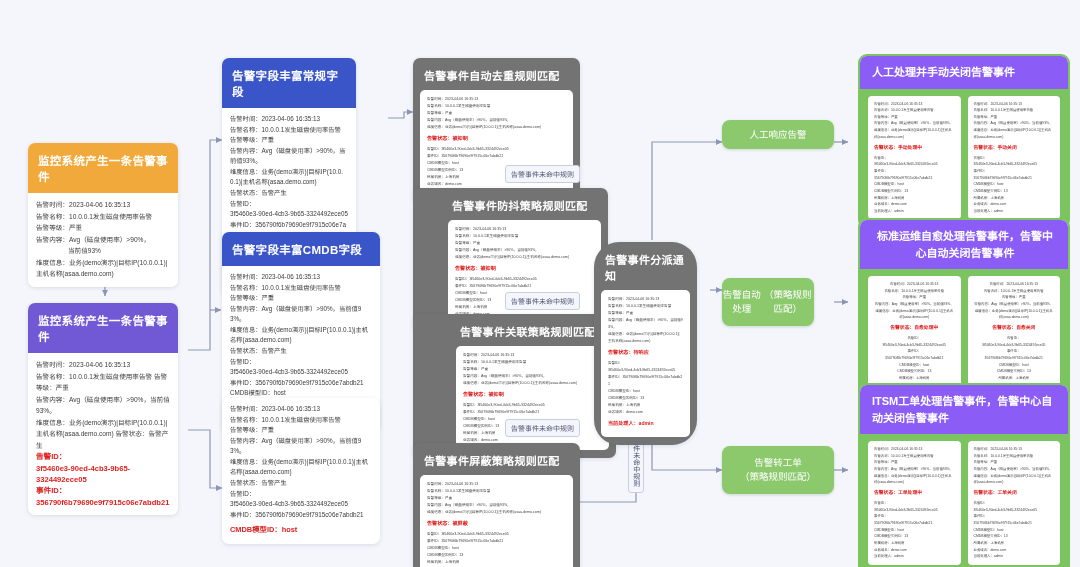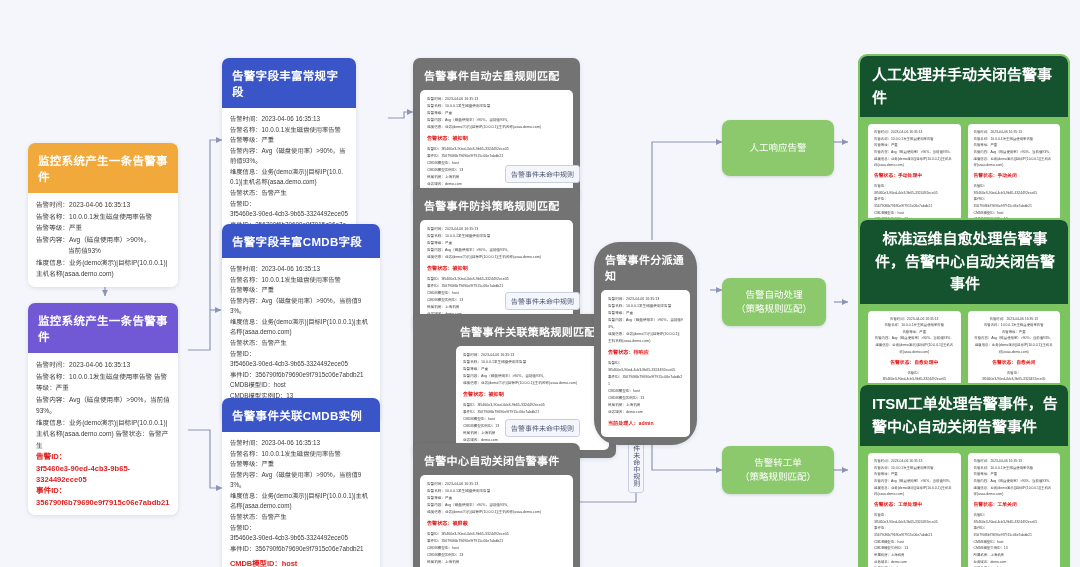--- a/index.html
+++ b/index.html
@@ -39,21 +39,21 @@
   .hl-red-lg{color:#e02020;font-weight:bold;font-size:7.6px;line-height:1.5;display:block;}
   .status{color:#e02020;font-weight:bold;font-size:5.1px;margin:2.5px 0 2.5px 0;display:block;}
 
   
   .pill{position:absolute;background:#8bc96c;border-radius:8px;color:#fff;
         display:flex;align-items:center;justify-content:center;text-align:center;
         font-size:9.5px;line-height:1.45;box-shadow:0 1px 3px rgba(40,60,30,.18);}
 
   
   .panel{position:absolute;border:2px solid #7cc45f;border-radius:9px;background:#fff;overflow:hidden;}
-  .panel .ph{background:#14532d;color:#fff;font-weight:bold;font-size:15px;
+  .panel .ph{background:#8b5cf6;color:#fff;font-weight:bold;font-size:11px;
              padding:8px 10px 8px 12px;line-height:1.5;}
   .panel .prow{display:flex;gap:7px;padding:7px 8px 8px 8px;background:#7cc45f;}
   .panel .sub{flex:1;background:#fff;border-radius:4px;padding:5px 6px;
               font-size:3.4px;line-height:1.95;color:#444;}
   .panel .sub .status{font-size:4.8px;}
 
   
   .elabel{position:absolute;background:#f4f6fb;border:1px solid #c9cfe2;border-radius:3px;
           color:#4a5270;font-size:7px;padding:3px 5px;white-space:nowrap;}
   .elabel.vert{writing-mode:vertical-rl;text-orientation:upright;padding:5px 3px;white-space:nowrap;line-height:1.1;}
@@ -140,40 +140,39 @@
       <div class="kv">告警ID：</div>
       <div class="kv">3f5460e3-90ed-4cb3-9b65-3324492ece05</div>
       <div class="kv">事件ID：356790f6b79690e9f7915c06e7abdb21</div>
       <div class="kv">CMDB模型ID：host</div>
       <div class="kv">CMDB模型实例ID：13</div>
       <div class="kv">所属机房：上海机房</div>
       <div class="kv hl-red" style="font-size:7.4px;margin-top:3px;">业务域名：demo.com</div>
     </div>
   </div>
 
-  <div class="card c-blue" style="left:222px;top:224px;width:158px;">
+  <div class="card c-blue" style="left:222px;top:232px;width:158px;">
     <div class="hd">告警字段丰富CMDB字段</div>
     <div class="bd">
       <div class="kv">告警时间：2023-04-06 16:35:13</div>
       <div class="kv">告警名称：10.0.0.1发生磁盘使用率告警</div>
       <div class="kv">告警等级：严重</div>
       <div class="kv">告警内容：Avg（磁盘使用率）&gt;90%，当前值93%。</div>
       <div class="kv">维度信息：业务(demo演示)|目标IP(10.0.0.1)|主机名称(asaa.demo.com)</div>
       <div class="kv">告警状态：告警产生</div>
       <div class="kv">告警ID：</div>
       <div class="kv">3f5460e3-90ed-4cb3-9b65-3324492ece05</div>
       <div class="kv">事件ID：356790f6b79690e9f7915c06e7abdb21</div>
       <div class="kv">CMDB模型ID：host</div>
       <div class="kv">CMDB模型实例ID：13</div>
       <div class="kv hl-red" style="font-size:7.4px;margin-top:3px;">所属机房：上海机房</div>
     </div>
   </div>
 
   <div class="card c-blue" style="left:222px;top:398px;width:158px;">
-    <div class="hd">告警事件关联CMDB实例</div>
     <div class="bd">
       <div class="kv">告警时间：2023-04-06 16:35:13</div>
       <div class="kv">告警名称：10.0.0.1发生磁盘使用率告警</div>
       <div class="kv">告警等级：严重</div>
       <div class="kv">告警内容：Avg（磁盘使用率）&gt;90%，当前值93%。</div>
       <div class="kv">维度信息：业务(demo演示)|目标IP(10.0.0.1)|主机名称(asaa.demo.com)</div>
       <div class="kv">告警状态：告警产生</div>
       <div class="kv">告警ID：</div>
       <div class="kv">3f5460e3-90ed-4cb3-9b65-3324492ece05</div>
       <div class="kv">事件ID：356790f6b79690e9f7915c06e7abdb21</div>
@@ -195,21 +194,21 @@
         <div class="kv"><span>告警ID：</span><span>3f5460e3-90ed-4cb3-9b65-3324492ece05</span></div>
         <div class="kv"><span>事件ID：</span><span>356790f6b79690e9f7915c06e7abdb21</span></div>
         <div class="kv">CMDB模型ID：host</div>
         <div class="kv">CMDB模型实例ID：13</div>
         <div class="kv">所属机房：上海机房</div>
         <div class="kv">业务域名：demo.com</div>
       </div>
     </div>
   </div>
 
-  <div class="card c-green" style="left:413px;top:188px;width:167px;">
+  <div class="card c-green" style="left:413px;top:188px;width:167px;padding-left:28px;">
     <div class="hd">告警事件防抖策略规则匹配</div>
     <div class="inner">
       <div class="bd">
         <div class="kv">告警时间：2023-04-06 16:35:13</div>
         <div class="kv">告警名称：10.0.0.1发生磁盘使用率告警</div>
         <div class="kv">告警等级：严重</div>
         <div class="kv">告警内容：Avg（磁盘使用率）&gt;90%，当前值93%。</div>
         <div class="kv">维度信息：业务(demo演示)|目标IP(10.0.0.1)|主机名称(asaa.demo.com)</div>
         <span class="status">告警状态：被抑制</span>
         <div class="kv"><span>告警ID：</span><span>3f5460e3-90ed-4cb3-9b65-3324492ece05</span></div>
@@ -236,21 +235,21 @@
         <div class="kv"><span>事件ID：</span><span>356790f6b79690e9f7915c06e7abdb21</span></div>
         <div class="kv">CMDB模型ID：host</div>
         <div class="kv">CMDB模型实例ID：13</div>
         <div class="kv">所属机房：上海机房</div>
         <div class="kv">业务域名：demo.com</div>
       </div>
     </div>
   </div>
 
   <div class="card c-green" style="left:413px;top:443px;width:167px;">
-    <div class="hd">告警中心自动关闭告警事件</div>
+    <div class="hd">告警事件屏蔽策略规则匹配</div>
     <div class="inner">
       <div class="bd">
         <div class="kv">告警时间：2023-04-06 16:35:13</div>
         <div class="kv">告警名称：10.0.0.1发生磁盘使用率告警</div>
         <div class="kv">告警等级：严重</div>
         <div class="kv">告警内容：Avg（磁盘使用率）&gt;90%，当前值93%。</div>
         <div class="kv">维度信息：业务(demo演示)|目标IP(10.0.0.1)|主机名称(asaa.demo.com)</div>
         <span class="status">告警状态：被屏蔽</span>
         <div class="kv"><span>告警ID：</span><span>3f5460e3-90ed-4cb3-9b65-3324492ece05</span></div>
         <div class="kv"><span>事件ID：</span><span>356790f6b79690e9f7915c06e7abdb21</span></div>
@@ -282,24 +281,24 @@
         <div class="kv"><span>事件ID：</span><span>356790f6b79690e9f7915c06e7abdb21</span></div>
         <div class="kv">CMDB模型ID：host</div>
         <div class="kv">CMDB模型实例ID：13</div>
         <div class="kv">所属机房：上海机房</div>
         <div class="kv">业务域名：demo.com</div>
         <span class="status" style="margin-top:3px;">当前处理人：admin</span>
       </div>
     </div>
   </div>
 
-  <div class="pill" style="left:722px;top:120px;width:112px;height:56px;align-items:center;">
+  <div class="pill" style="left:722px;top:120px;width:112px;height:29px;align-items:center;">
     <span>人工响应告警</span>
   </div>
-  <div class="pill" style="left:722px;top:278px;width:104px;height:48px;flex-direction:column;">
+  <div class="pill" style="left:722px;top:278px;width:92px;height:48px;flex-direction:row;">
     <span>告警自动处理</span>
     <span>（策略规则匹配）</span>
   </div>
   <div class="pill" style="left:722px;top:446px;width:112px;height:48px;flex-direction:column;">
     <span>告警转工单</span>
     <span>（策略规则匹配）</span>
   </div>
 
   <div class="panel" style="left:858px;top:54px;width:208px;">
     <div class="ph">人工处理并手动关闭告警事件</div>

